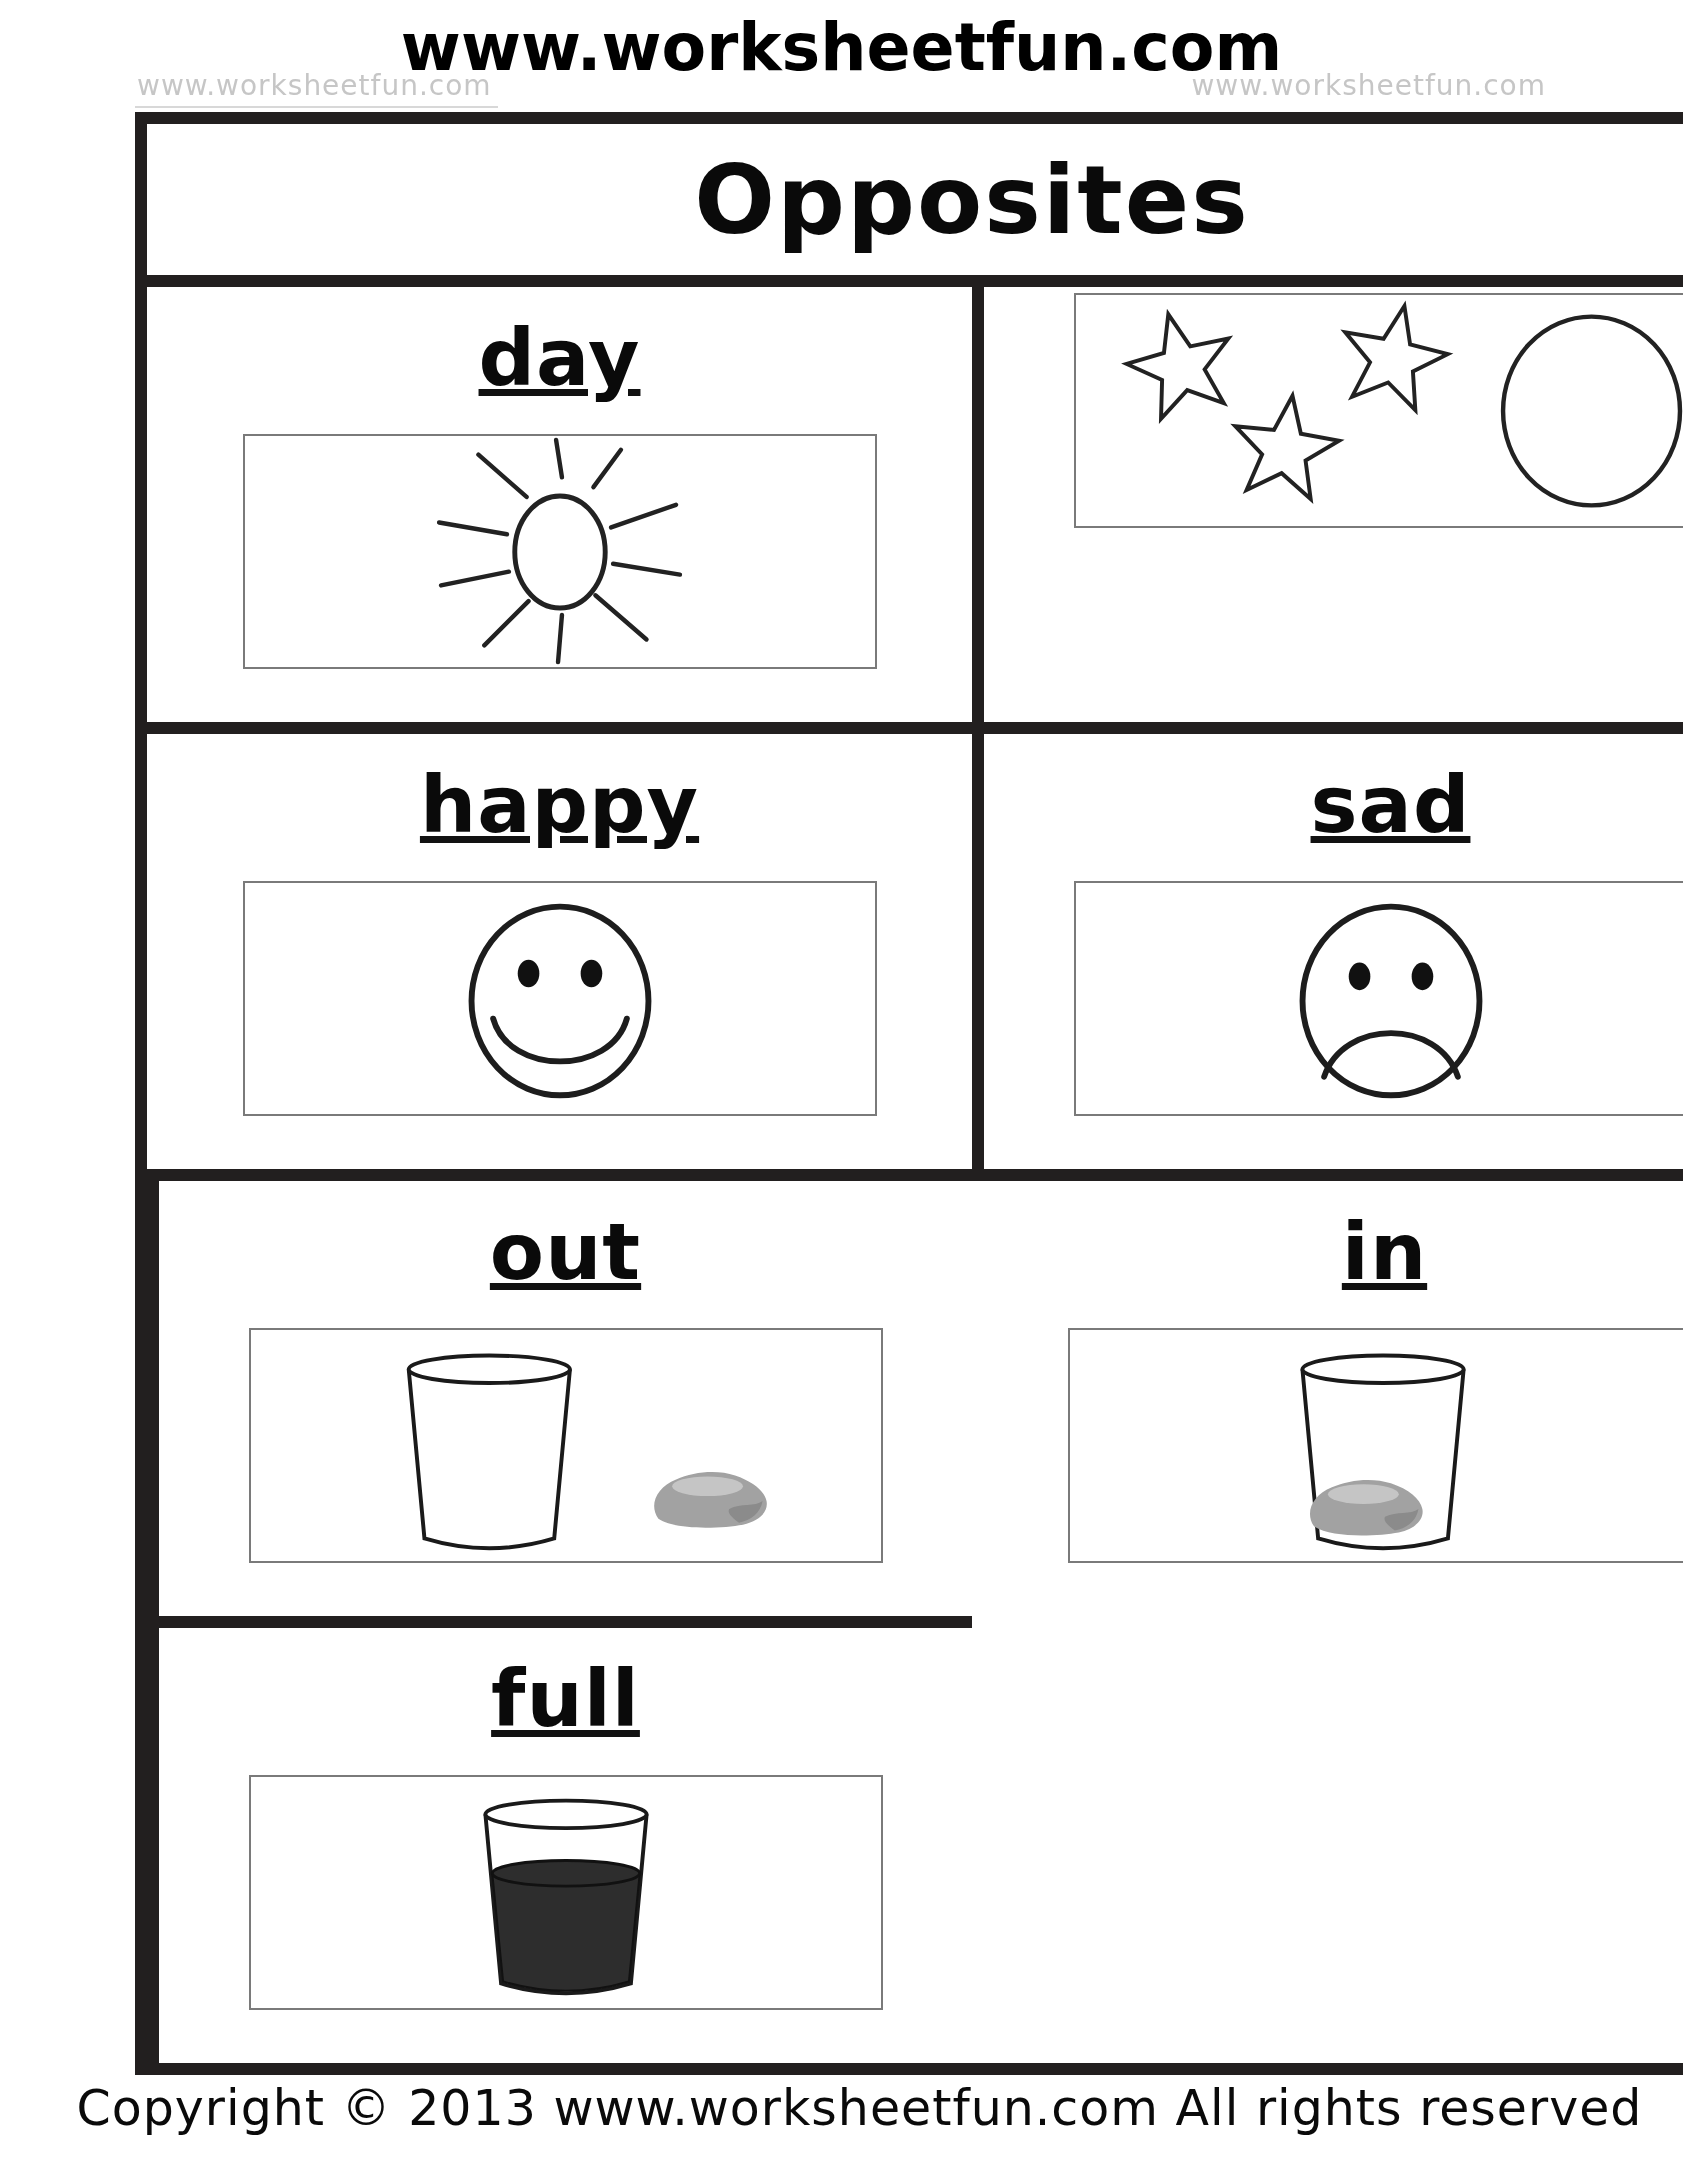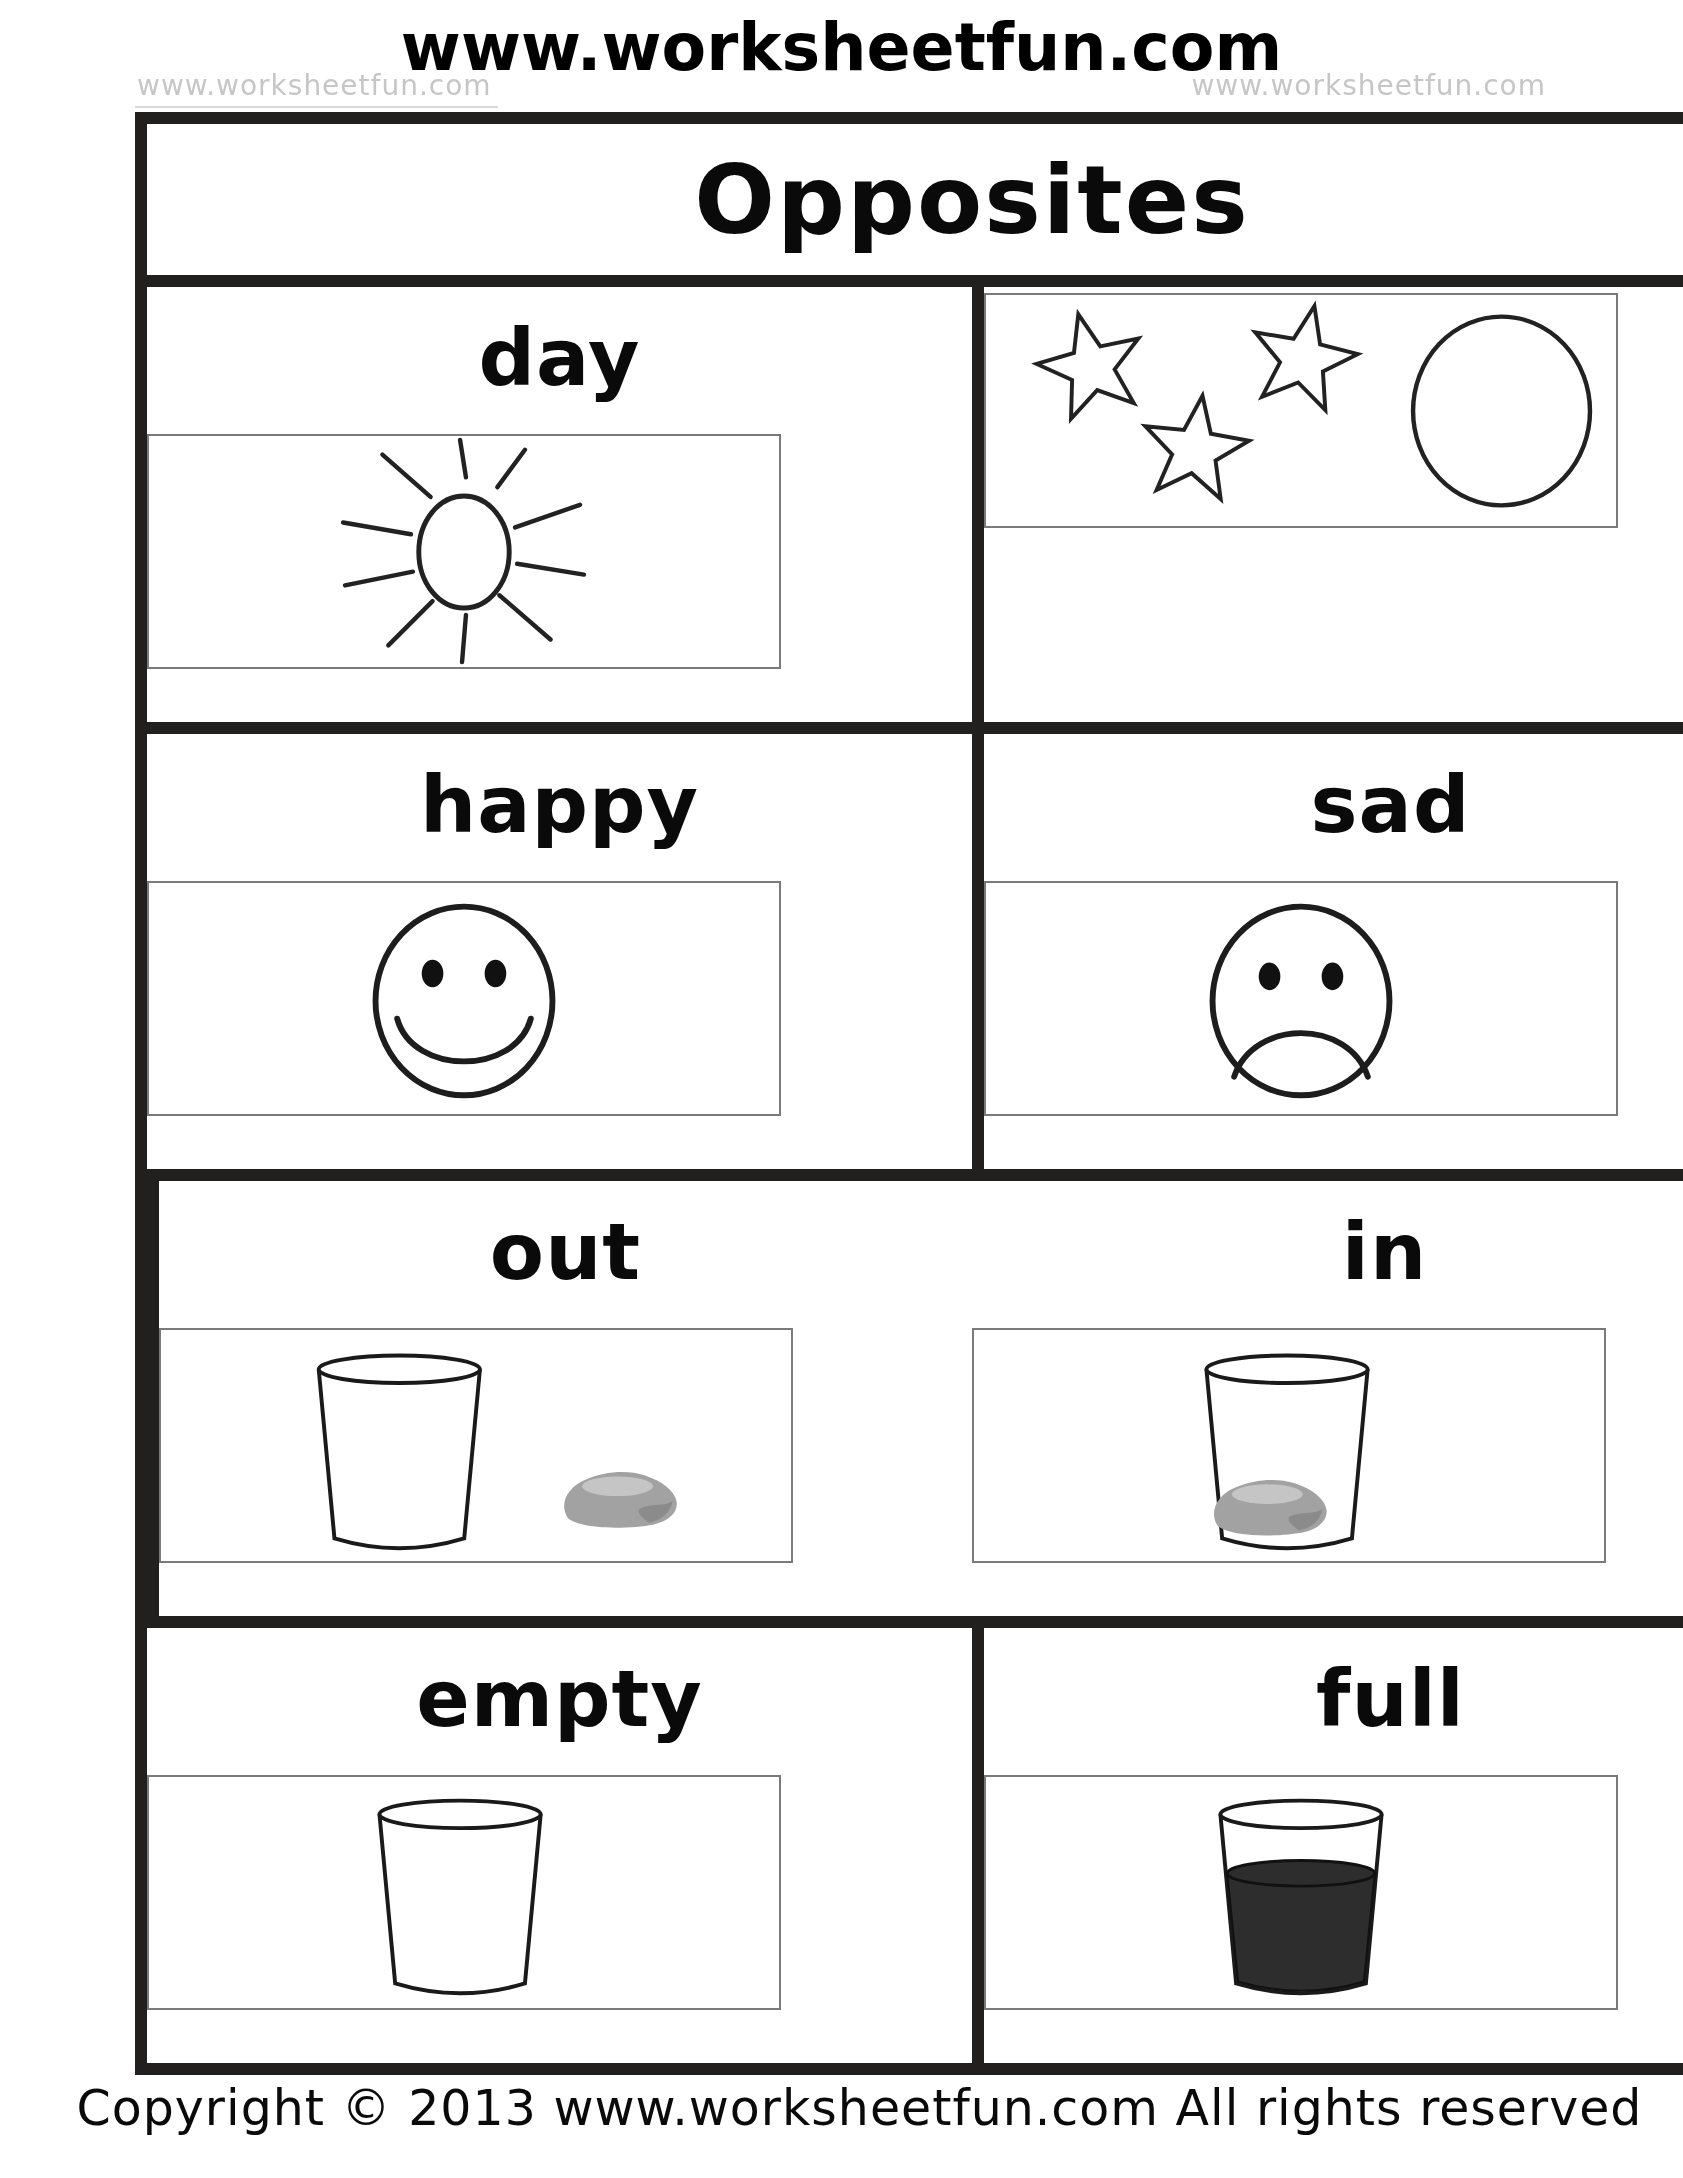--- a/index.html
+++ b/index.html
@@ -24,22 +24,23 @@
     position:absolute;left:135px;top:112px;width:1674px;height:1963px;
     box-sizing:border-box;border:12px solid #221f1f;background:#fff;
     display:grid;grid-template-columns:1fr 1fr;grid-template-rows:151px repeat(4,1fr);
   }
   .title-cell{
     grid-column:1/3;display:flex;align-items:center;justify-content:center;
     font-size:95px;font-weight:600;color:#0a0a0a;letter-spacing:2px;
   }
   .cell{
     border-top:12px solid #221f1f;
-    display:flex;flex-direction:column;
+    display:flex;flex-direction:column;align-items:center;
     box-sizing:border-box;
+    text-decoration:underline;
   }
   .cell.right{border-left:12px solid #221f1f;}
   .word{
     height:141px;display:flex;align-items:center;justify-content:center;
     font-size:79px;font-weight:600;color:#0a0a0a;letter-spacing:1px;
   }
   .pic-box{
     width:634px;height:235px;box-sizing:border-box;
     border:2px solid #7a7a7a;background:#fff;margin-top:6px;
   }
@@ -147,28 +148,20 @@
   <div class="cell">
     <div class="word">in</div>
     <div class="pic-box">
       <svg viewBox="0 0 640 235">
         <use href="#cup" transform="translate(318,40)"></use>
         <use href="#rock" transform="translate(302,180)"></use>
       </svg>
     </div>
   </div>
 
-  <div class="cell">
-    <div class="word">empty</div>
-    <div class="pic-box">
-      <svg viewBox="0 0 640 235">
-        <use href="#cup" transform="translate(316,38)"></use>
-      </svg>
-    </div>
-  </div>
 
   <div class="cell right">
     <div class="word">full</div>
     <div class="pic-box">
       <svg viewBox="0 0 640 235">
         <g transform="translate(320,38)">
           <path d="M -82,0 L -66,172 Q 0,192 66,172 L 82,0" fill="#ffffff" stroke="#1a1a1a" stroke-width="4"></path>
           <ellipse cx="0" cy="0" rx="82" ry="14" fill="#ffffff" stroke="#1a1a1a" stroke-width="4"></ellipse>
           <path d="M -75,60 L -64,170 Q 0,189 64,170 L 75,60 Z" fill="#2d2d2d" stroke="#111" stroke-width="2"></path>
           <ellipse cx="0" cy="60" rx="75" ry="13" fill="#2d2d2d" stroke="#111" stroke-width="3"></ellipse>

